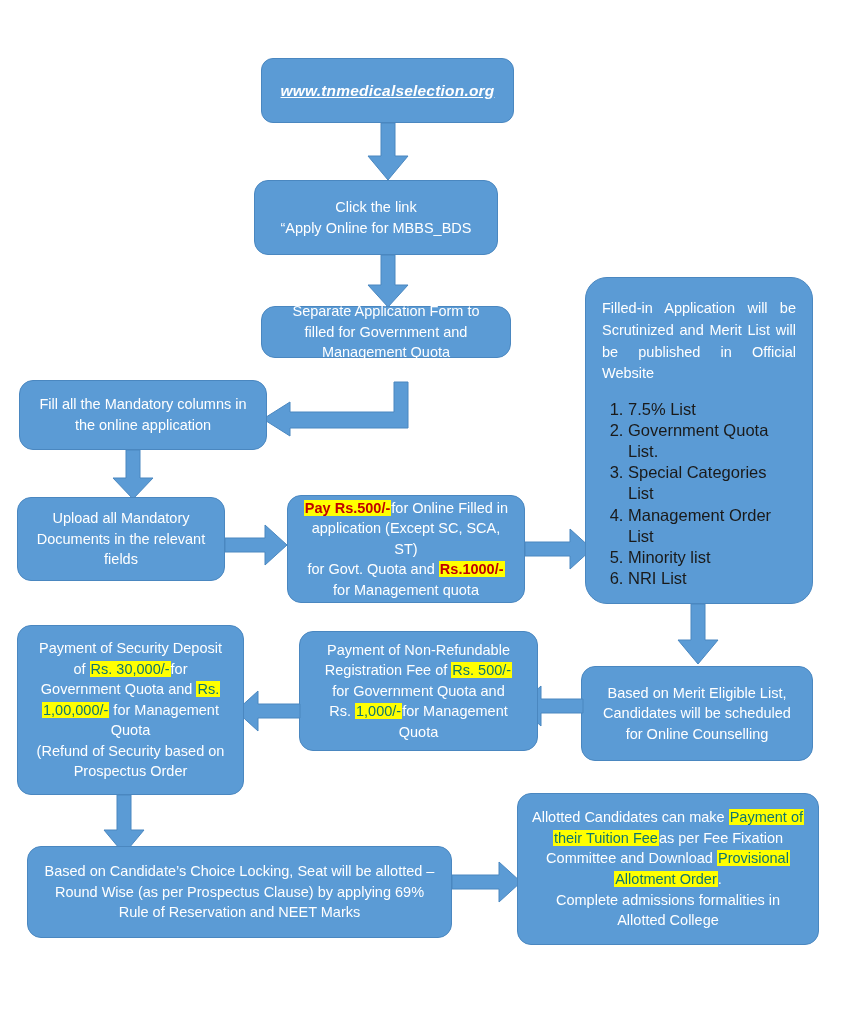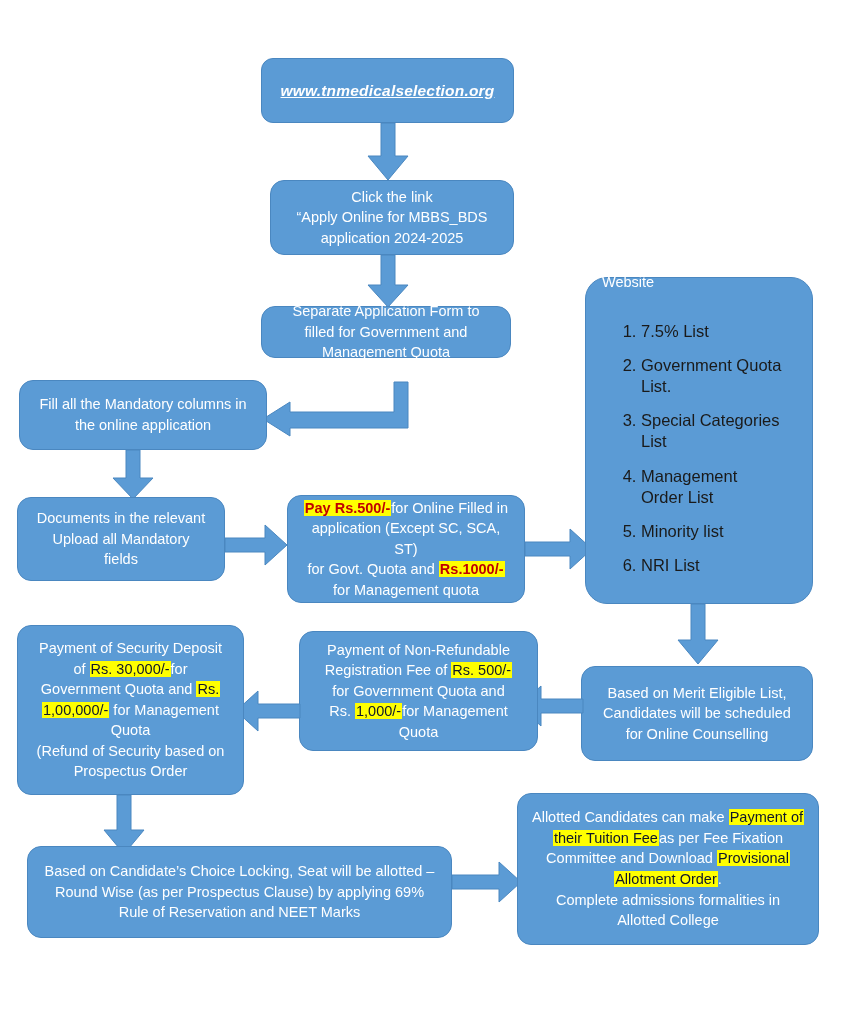--- a/index.html
+++ b/index.html
@@ -69,33 +69,33 @@
   }
   ol.merit-list {
     margin: 14px 0 0 0;
     padding-left: 26px;
     color: #1a1a1a;
     font-size: 16.5px;
     line-height: 1.28;
     text-align: left;
   }
   ol.merit-list li {
-    margin: 13px;
+    margin: 0;
     padding: 0;
   }
 
   .hl {
     background: #ffff00;
     color: #c00000;
     font-weight: bold;
     padding: 0 1px;
   }
   .hl-plain {
     background: #ffff00;
-    color: #0f172a;
+    color: #0f766e;
     padding: 0 1px;
   }
 
   
   .arrow {
     position: absolute;
   }
   .arrow svg {
     display: block;
     overflow: visible;
@@ -114,24 +114,23 @@
   <div class="box url-box" style="left:261px; top:58px; width:253px; height:65px;">
     <p class="url-text">www.tnmedicalselection.org</p>
   </div>
 
   <div class="arrow" style="left:368px; top:123px; width:40px; height:57px;">
     <svg width="40" height="57" viewBox="0 0 40 57">
       <polygon points="13,0 27,0 27,33 40,33 20,57 0,33 13,33"></polygon>
     </svg>
   </div>
 
-  <div class="box" style="left:270px; top:180px; width:244px; height:75px;">
+  <div class="box" style="left:254px; top:180px; width:244px; height:75px;">
     <p>Click the link</p>
     <p>“Apply Online for MBBS_BDS</p>
-    <p>application 2024-2025</p>
   </div>
 
   <div class="arrow" style="left:368px; top:255px; width:40px; height:52px;">
     <svg width="40" height="52" viewBox="0 0 40 52">
       <polygon points="13,0 27,0 27,30 40,30 20,52 0,30 13,30"></polygon>
     </svg>
   </div>
 
   <div class="box" style="left:261px; top:306px; width:250px; height:52px;">
     <p>Separate Application Form to</p>
@@ -150,22 +149,22 @@
     <p>the online application</p>
   </div>
 
   <div class="arrow" style="left:113px; top:450px; width:40px; height:49px;">
     <svg width="40" height="49" viewBox="0 0 40 49">
       <polygon points="13,0 27,0 27,28 40,28 20,49 0,28 13,28"></polygon>
     </svg>
   </div>
 
   <div class="box" style="left:17px; top:497px; width:208px; height:84px;">
+    <p>Upload all Mandatory</p>
     <p>Documents in the relevant</p>
-    <p>Upload all Mandatory</p>
     <p>fields</p>
   </div>
 
   <div class="arrow" style="left:225px; top:525px; width:62px; height:40px;">
     <svg width="62" height="40" viewBox="0 0 62 40">
       <polygon points="0,13 40,13 40,0 62,20 40,40 40,27 0,27"></polygon>
     </svg>
   </div>
 
   <div class="box" style="left:287px; top:495px; width:238px; height:108px;">

